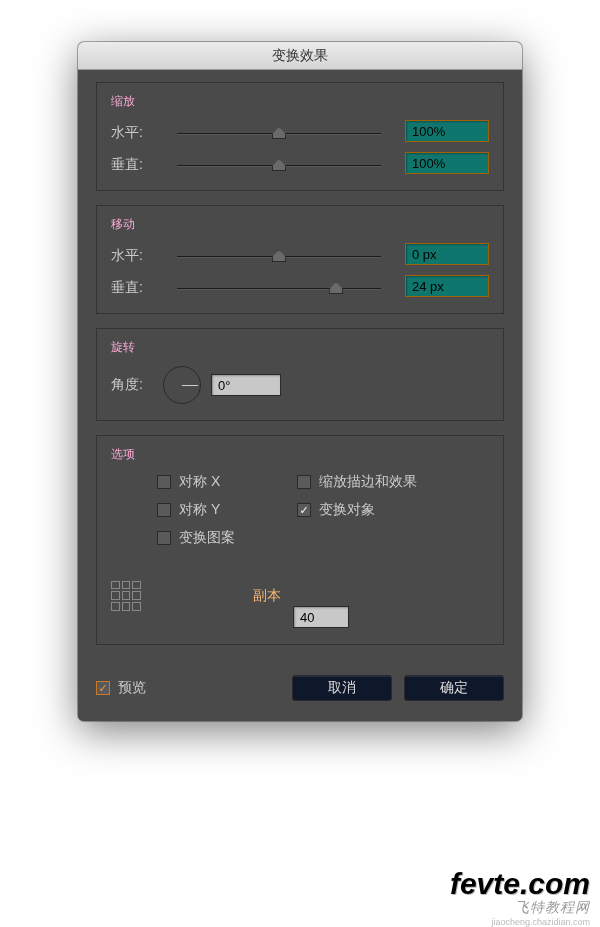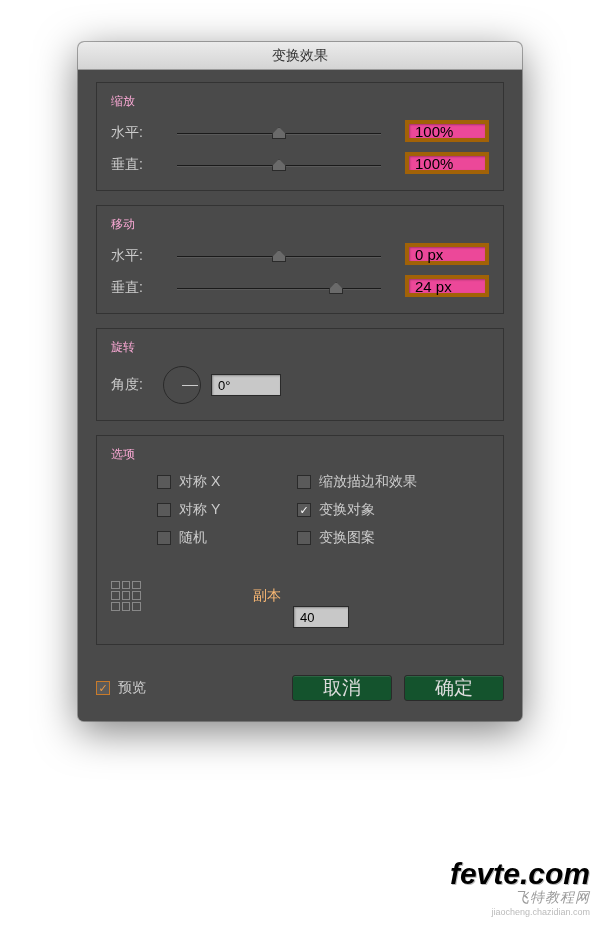--- a/index.html
+++ b/index.html
@@ -82,25 +82,25 @@
       width: 14px;
       height: 12px;
       background: #6a6a6a;
       border: 1px solid #2a2a2a;
       clip-path: polygon(50% 0%, 100% 60%, 100% 100%, 0% 100%, 0% 60%);
       transform: translateX(-50%);
     }
     .value-box {
       width: 84px;
       height: 22px;
-      background: #ec4899;
-      border: 4px solid #a16207;
+      background: #0f766e;
+      border: 1px solid #a16207;
       box-shadow: inset 1px 1px 2px rgba(0,0,0,0.3);
       color: #000;
-      font-size: 15px;
+      font-size: 13px;
       padding: 2px 6px;
       display: flex;
       align-items: center;
     }
     .angle-row {
       display: flex;
       align-items: center;
       gap: 10px;
       margin-top: 8px;
     }
@@ -225,33 +225,33 @@
       color: #e89a4a;
       line-height: 1;
     }
     .buttons {
       display: flex;
       gap: 12px;
     }
     .btn {
       width: 100px;
       height: 26px;
-      background: #14532d;
+      background: #0f172a;
       border: 1px solid #2a2a2a;
       color: #ddd;
-      font-size: 19px;
+      font-size: 14px;
       display: flex;
       align-items: center;
       justify-content: center;
       border-radius: 3px;
       box-shadow: inset 0 1px 0 rgba(255,255,255,0.1);
     }
     .watermark {
       position: absolute;
-      bottom: 10px;
+      bottom: 0;
       right: 10px;
       text-align: right;
     }
     .wm-main {
       font-size: 30px;
       font-weight: bold;
       font-style: italic;
       color: #000;
       text-shadow: 1px 1px 0 #bbb;
       line-height: 1;
@@ -342,24 +342,20 @@
           <div class="checkbox-item col1">
             <div class="checkbox"></div>
             <span>对称 Y</span>
           </div>
           <div class="checkbox-item">
             <div class="checkbox">✓</div>
             <span>变换对象</span>
           </div>
         </div>
         <div class="checkbox-row">
-          <div class="checkbox-item col1">
-            <div class="checkbox"></div>
-            <span>随机</span>
-          </div>
           <div class="checkbox-item">
             <div class="checkbox"></div>
             <span>变换图案</span>
           </div>
         </div>
       </div>
       <div class="copies-row">
         <div class="registration">
           <div class="reg-box"></div>
             <div class="reg-box"></div>

